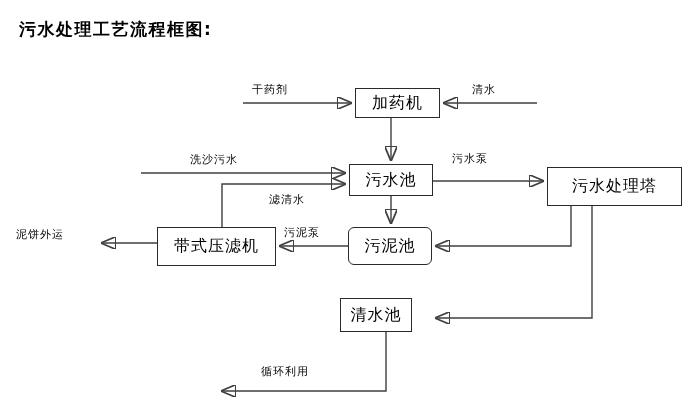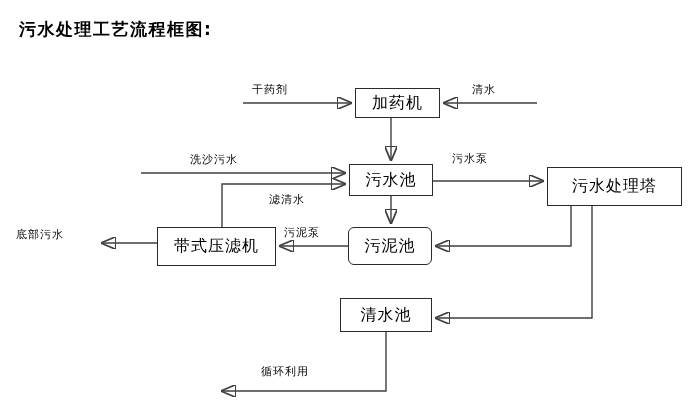--- a/index.html
+++ b/index.html
@@ -38,21 +38,21 @@
     font-size:11px;color:var(--text);
     letter-spacing:1px;
     white-space:nowrap;
   }
   
   #n-dosing     {left:355px;top:88px; width:85px; height:30px;}
   #n-sewage     {left:349px;top:164px;width:84px; height:32px;}
   #n-tower      {left:547px;top:167px;width:135px;height:39px;}
   #n-sludge     {left:348px;top:227px;width:84px; height:38px;border-radius:6px;}
   #n-press      {left:157px;top:227px;width:119px;height:39px;}
-  #n-clearpool  {left:340px;top:298px;width:92px; height:34px;}
+  #n-clearpool  {left:340px;top:298px;width:72px; height:34px;}
   
   #l-drychem    {left:252px;top:82px;}
   #l-clearwater {left:472px;top:82px;}
   #l-sandwash   {left:170px;top:152px;margin-left:20px;}
   #l-filtered   {left:253px;top:192px;margin-left:16px;}
   #l-sewpump    {left:452px;top:151px;}
   #l-bottomsew  {left:468px;top:224px;}
   #l-sludgepump {left:284px;top:225px;}
   #l-mudcake    {left:16px; top:227px;}
   #l-recycle    {left:261px;top:364px;}
@@ -102,16 +102,16 @@
   <div class="node" id="n-sludge">污泥池</div>
   <div class="node" id="n-press">带式压滤机</div>
   <div class="node" id="n-clearpool">清水池</div>
 
   <span class="flow-label" id="l-drychem">干药剂</span>
   <span class="flow-label" id="l-clearwater">清水</span>
   <span class="flow-label" id="l-sandwash">洗沙污水</span>
   <span class="flow-label" id="l-filtered">滤清水</span>
   <span class="flow-label" id="l-sewpump">污水泵</span>
   <span class="flow-label" id="l-sludgepump">污泥泵</span>
-  <span class="flow-label" id="l-mudcake">底部污水</span>
+  <span class="flow-label" id="l-mudcake">泥饼外运</span>
   <span class="flow-label" id="l-recycle">循环利用</span>
 
 </div>
 
 </body></html>

